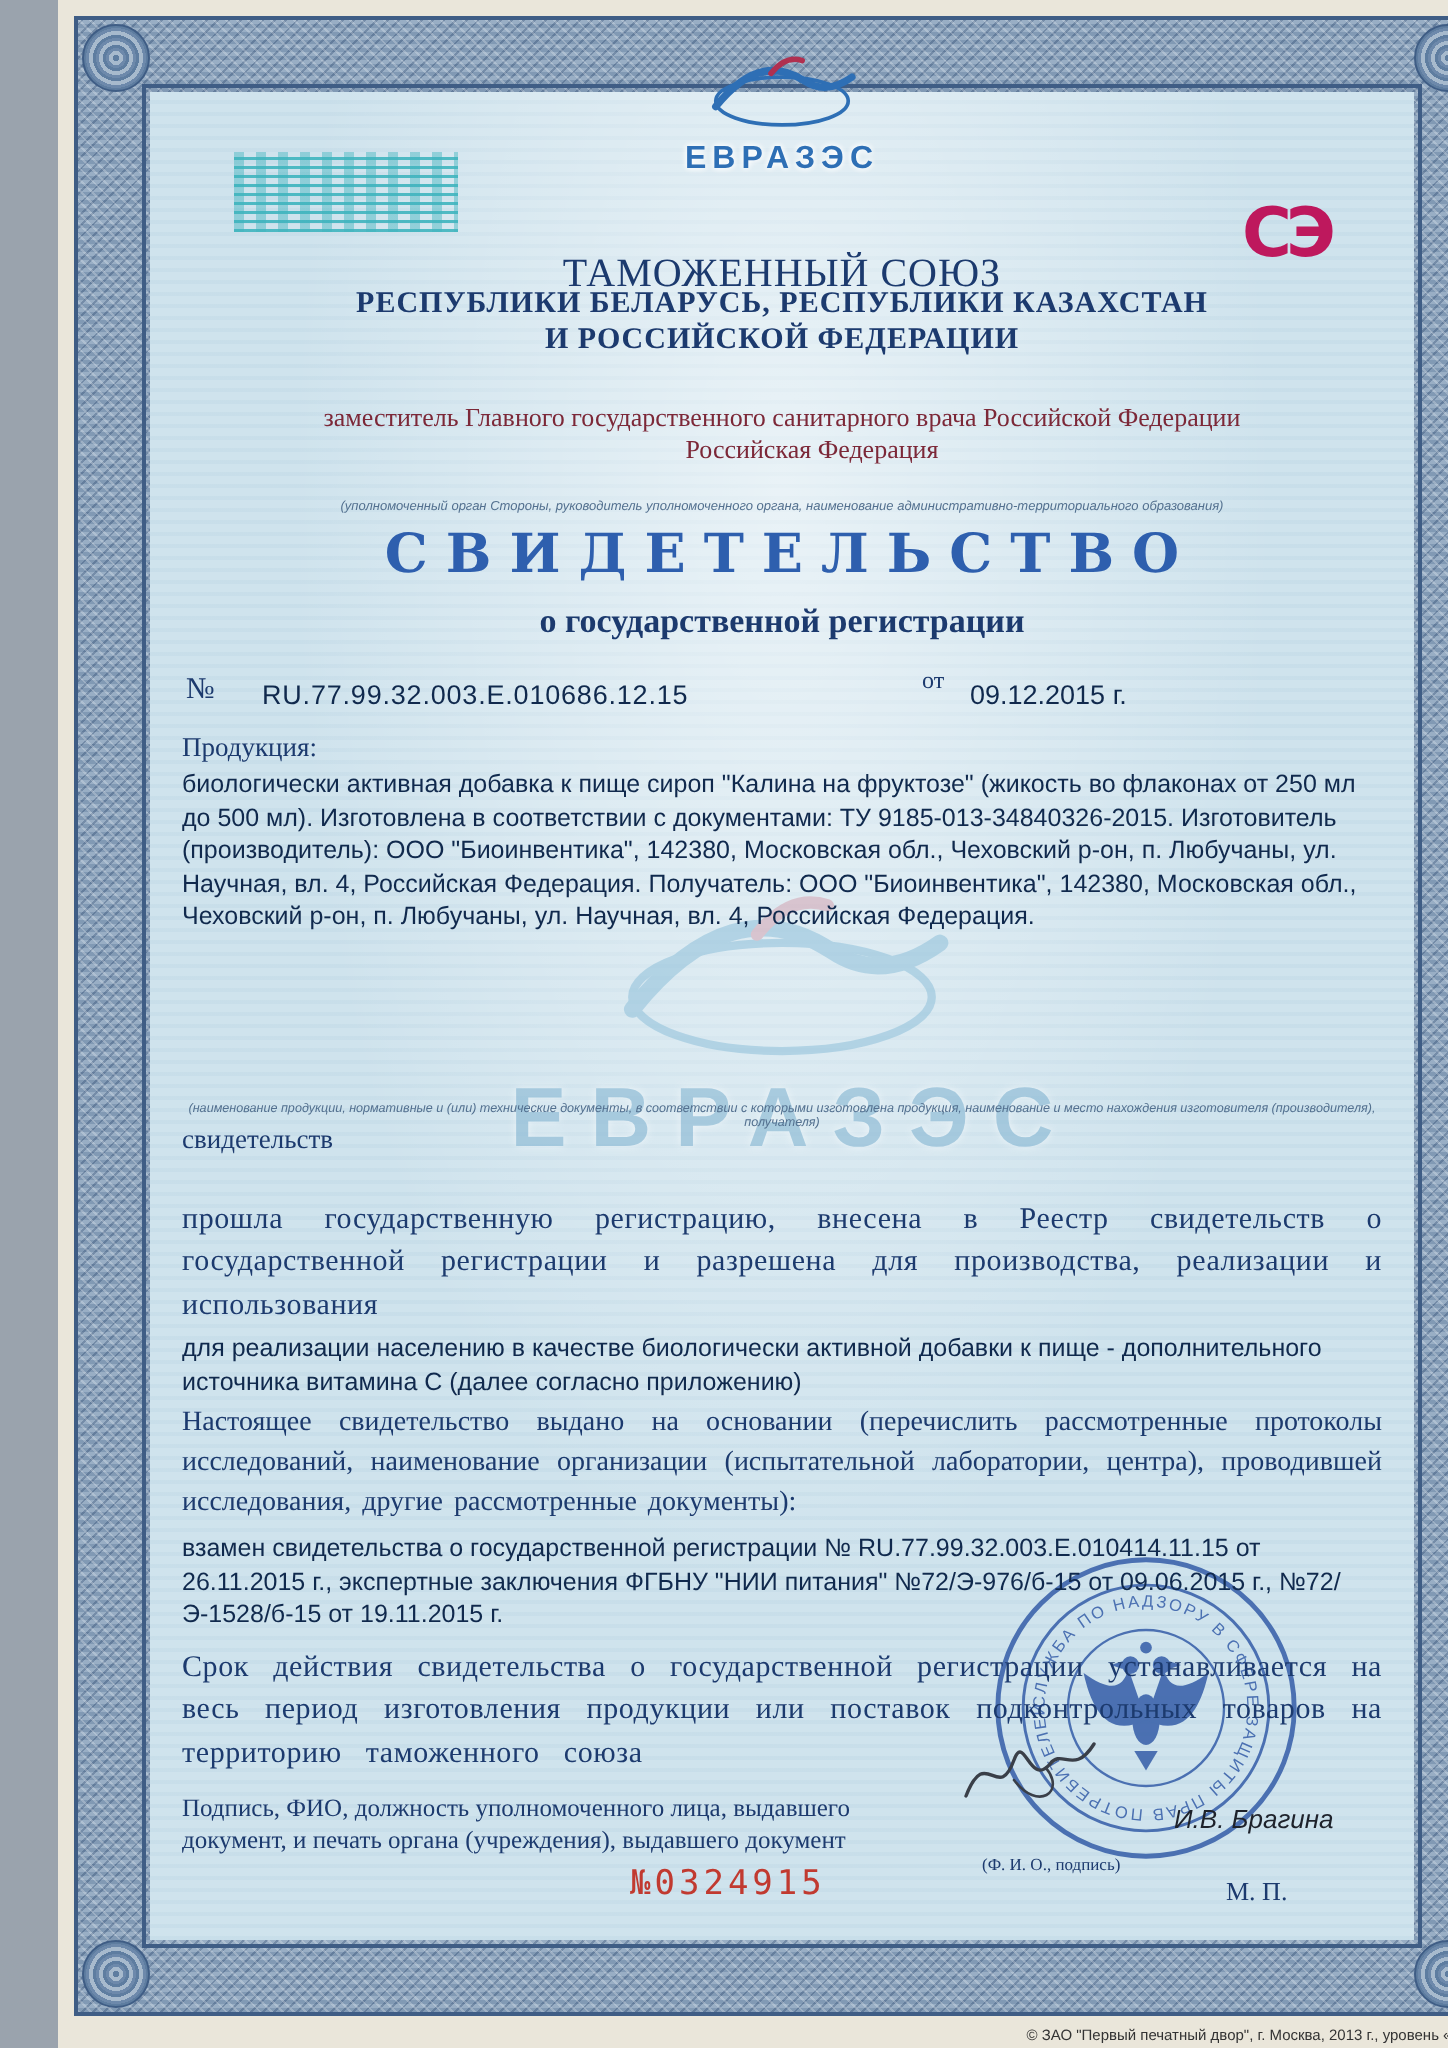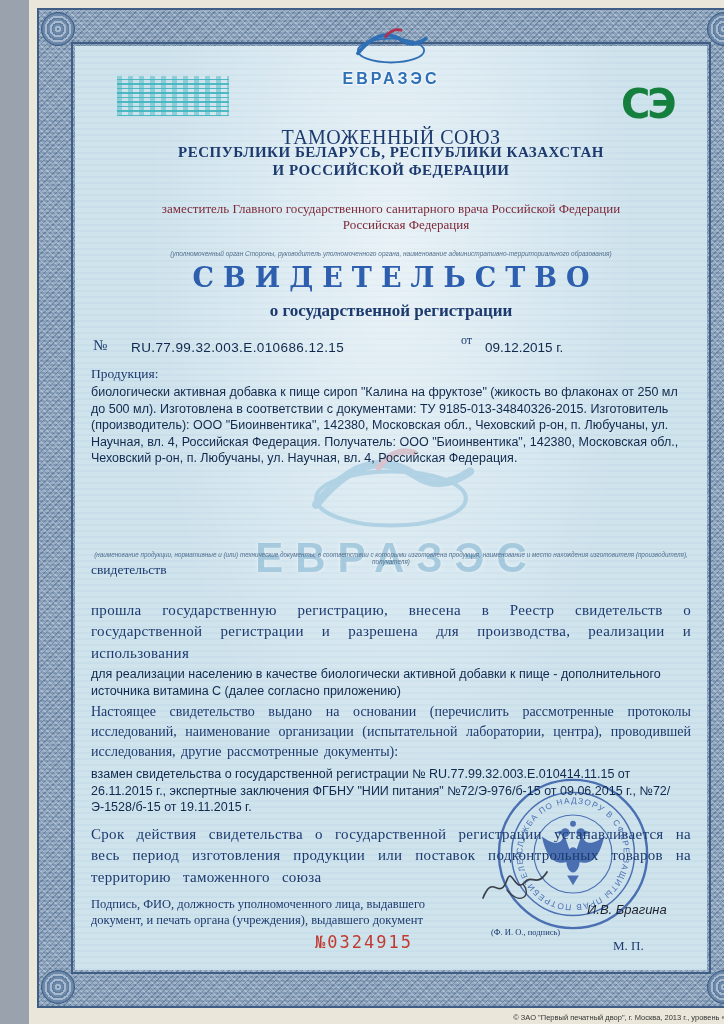--- a/index.html
+++ b/index.html
@@ -33,22 +33,22 @@
   .just{text-align:justify;}
   .wide{word-spacing:8px;letter-spacing:.3px;line-height:1.42;}
   
   .teal-stamp{position:absolute;left:88px;top:76px;width:112px;height:40px;z-index:2;opacity:.85;
     background:
       repeating-linear-gradient(0deg, rgba(38,172,182,.9) 0 1.5px, transparent 1.5px 4.5px),
       repeating-linear-gradient(90deg, rgba(38,172,182,.45) 0 5px, transparent 5px 11px);}
   .top-logo{position:absolute;left:0;right:0;top:22px;text-align:center;z-index:2;}
   .top-logo .lbl{font-family:"Liberation Sans",sans-serif;font-weight:bold;font-size:16px;
     color:#2e6fb5;letter-spacing:3px;text-shadow:0 0 3px #fff,0 0 3px #fff;margin-top:-2px;}
-  .se-logo{position:absolute;left:592px;top:84px;z-index:2;font-family:"DejaVu Sans",sans-serif;
-    font-weight:bold;font-size:40px;color:#15803d;letter-spacing:-3px;line-height:1;}
+  .se-logo{position:absolute;left:592px;top:100px;z-index:2;font-family:"DejaVu Sans",sans-serif;
+    font-weight:bold;font-size:34px;color:#be185d;letter-spacing:-3px;line-height:1;}
   
   .cert-title{top:262px;font-family:"DejaVu Serif",serif;font-weight:bold;font-size:27px;
     color:#2e5fae;letter-spacing:9px;text-indent:9px;}
   .cert-sub{top:301px;font-size:17px;font-weight:bold;}
   
   .wm{position:absolute;left:0;right:0;top:434px;text-align:center;z-index:1;opacity:.55;}
   .wm .lbl{font-family:"Liberation Sans",sans-serif;font-weight:bold;font-size:42px;color:#7fb2d0;
     letter-spacing:12px;text-indent:12px;text-shadow:0 0 4px #fff;margin-top:-8px;}
   
   .stamp{position:absolute;left:466px;top:776px;width:156px;height:156px;z-index:1;opacity:.92;}

